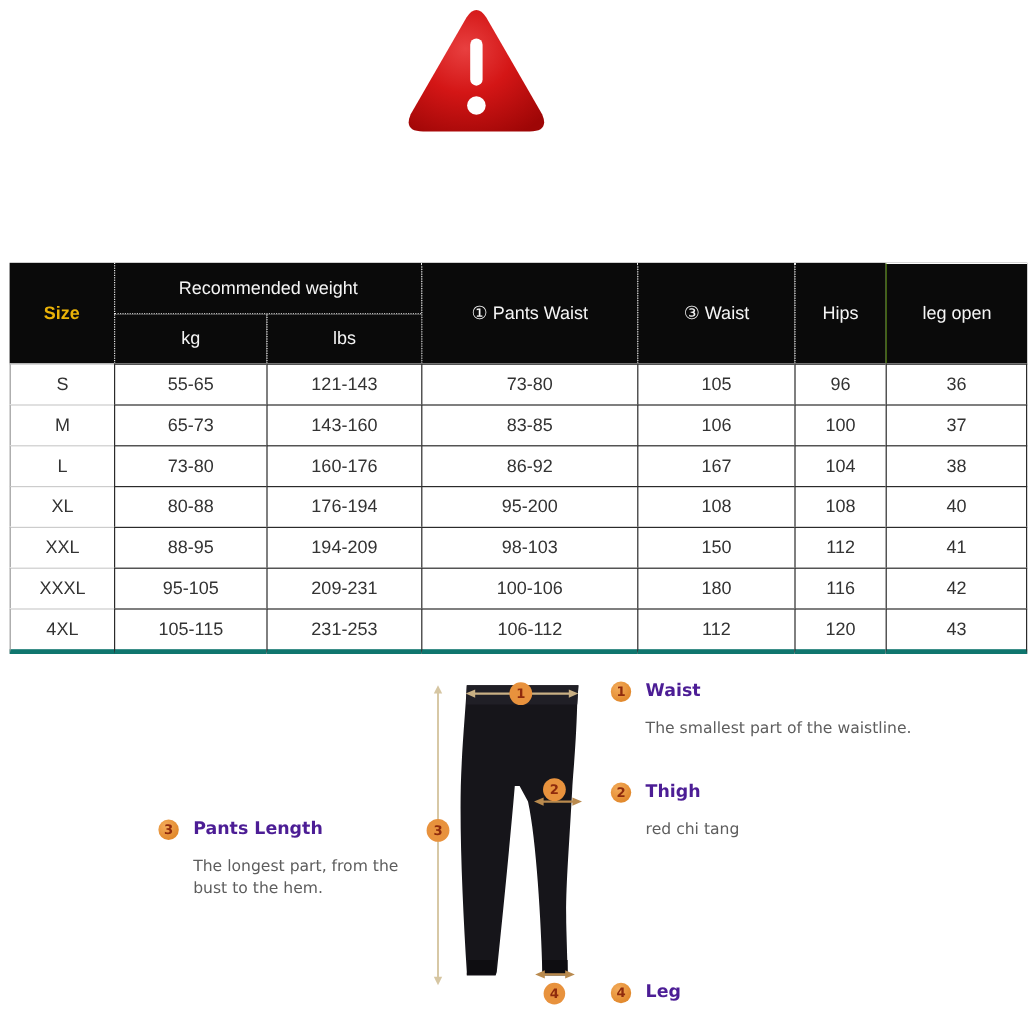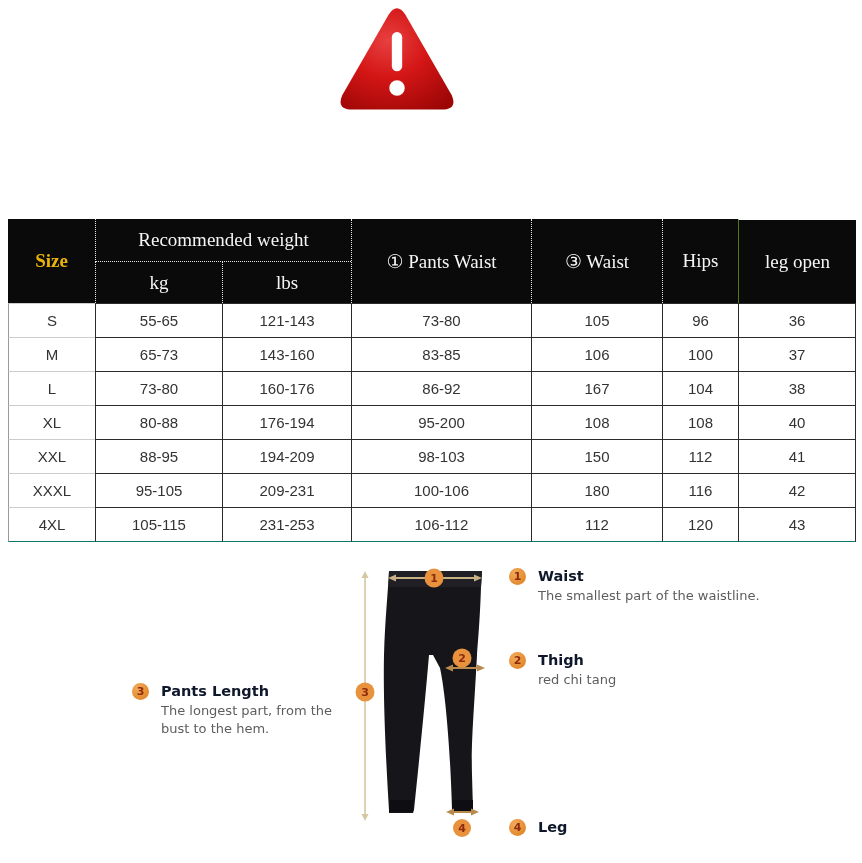--- a/index.html
+++ b/index.html
@@ -10,48 +10,48 @@
   
   .warning-wrap{position:absolute;left:335px;top:3px;width:124px;height:114px;}
   
   .size-table{
     position:absolute;left:8px;top:219px;width:848px;
     border-collapse:separate;border-spacing:0;table-layout:fixed;
     font-size:15px;color:#333;
   }
   .size-table th{
     background:#0a0a0a;color:#f5f5f5;font-weight:normal;
-    font-family:Liberation Serif, serif;font-size:19px;
+    font-family:Liberation Sans, sans-serif;font-size:15px;
     padding:0;text-align:center;vertical-align:middle;
   }
   .size-table thead tr:nth-child(1) th{height:42px;}
   .size-table thead tr:nth-child(2) th{height:41px;}
   .size-table th.dot-left{border-left:1px dotted #e8e8e8;}
   .size-table th.solid-left{border-left:1px solid #4d7c0f;border-top:1px solid #ffffff;}
   .size-table th.dot-bottom{border-bottom:1px dotted #e8e8e8;}
   .size-table th.size-head{color:#eab308;font-weight:bold;}
   .size-table td{
     height:33px;text-align:center;vertical-align:middle;padding:0;
     border-top:1px solid #2b2b2b;border-left:1px solid #2b2b2b;background:#fff;
   }
   .size-table td.size-col{border-left:1px solid #9a9a9a;border-top:1px solid #cccccc;}
   .size-table td.last-col{border-right:1px solid #2b2b2b;}
-  .size-table tbody tr:last-child td{border-bottom:1px solid #0f766e;}
+  .size-table tbody tr:last-child td{border-bottom:4px solid #0f766e;}
   
   .figure-wrap{position:absolute;left:340px;top:553px;width:195px;height:305px;}
   .anno{position:absolute;display:flex;align-items:flex-start;}
   .badge{
     flex:0 0 auto;width:17px;height:17px;border-radius:50%;
     background:radial-gradient(circle at 35% 30%, #f3ab5a, #e28a2e 70%);
     color:#8f2b0d;font-size:11px;font-weight:bold;line-height:17px;text-align:center;
     font-family:"DejaVu Sans",sans-serif;
   }
   .anno .txt{margin-left:12px;font-family:"DejaVu Sans",sans-serif;}
-  .anno .ttl{font-size:14.5px;font-weight:bold;color:#0f172a;line-height:17px;}
-  .anno .dsc{font-size:13px;color:#5d5d5d;line-height:18px;margin-top:2px;}
+  .anno .ttl{font-size:14.5px;font-weight:bold;color:#4c1d95;line-height:17px;}
+  .anno .dsc{font-size:13px;color:#5d5d5d;line-height:18px;margin-top:14px;}
   .anno-waist{left:509px;top:568px;}
   .anno-thigh{left:509px;top:652px;}
   .anno-leg{left:509px;top:819px;}
   .anno-length{left:132px;top:683px;}
   .anno-length .dsc{width:200px;}
 </style>
 </head>
 <body>
 
 <div class="warning-wrap">

